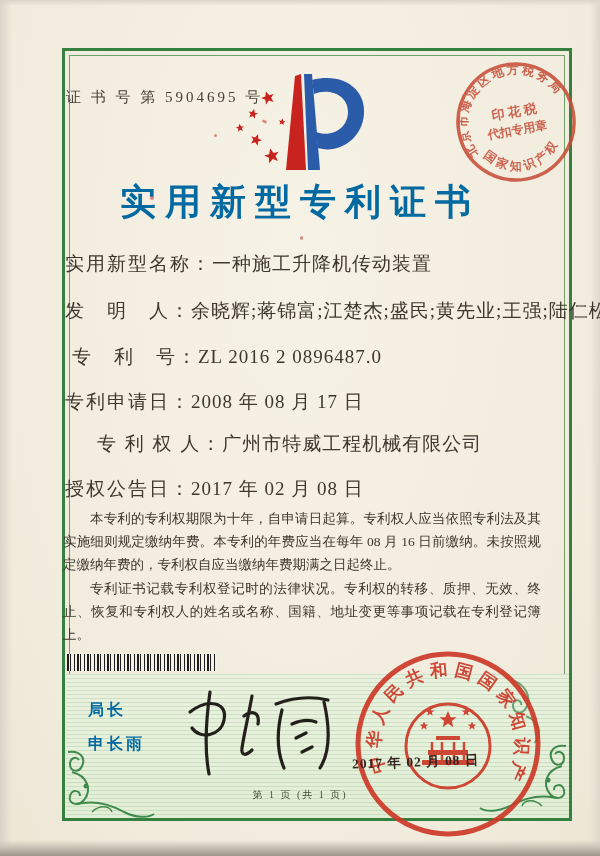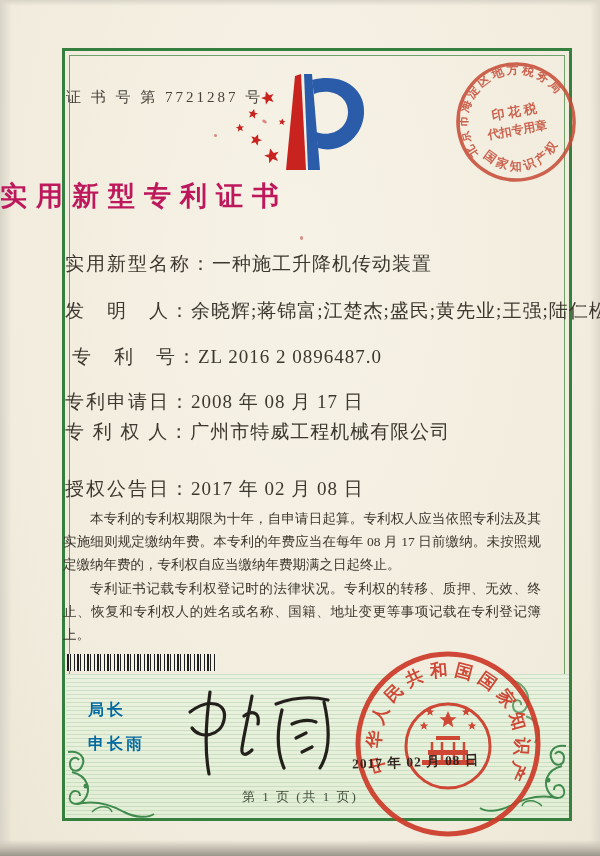--- a/index.html
+++ b/index.html
@@ -34,29 +34,29 @@
 
   .cert-no {
     position:absolute; left:66px; top:88px;
     font-size:15px; letter-spacing:3px; color:#46413a;
   }
 
   .logo { position:absolute; left:216px; top:70px; width:168px; height:114px; }
 
   .title {
     position:absolute; left:0; right:0; top:178px;
-    text-align:left; font-size:27px; font-weight:bold;
-    letter-spacing:9px; color:#be185d;
+    text-align:center; font-size:36px; font-weight:bold;
+    letter-spacing:9px; color:#0369a1;
   }
 
   .field { position:absolute; left:65px; font-size:19px; color:#3d382f;
            letter-spacing:1px; white-space:nowrap; }
   .field .lbl { letter-spacing:2px; }
   .f0 { top:251px; } .f1 { top:298px; } .f2 { top:344px;margin-left:7px; }
-  .f3 { top:389px; } .f4 { top:419px; } .f5 { top:476px; }
+  .f3 { top:389px; } .f4 { top:431px;margin-left:32px; } .f5 { top:476px; }
 
   .paras {
     position:absolute; left:63px; top:507px; width:478px;
     font-size:13.5px; line-height:1.72; color:#3c372d;
     text-align:justify;
   }
   .paras p { text-indent:2em; }
 
   
   .green-panel {
@@ -91,21 +91,21 @@
     font-size:13.5px; font-weight:bold; color:#33251f; letter-spacing:1px;
     transform:rotate(-2deg); white-space:nowrap;
   }
 
   
   .stamp-tax { position:absolute; left:452px; top:58px; width:128px; height:128px;
                opacity:0.85; transform:rotate(-10deg); }
 
   .page-no {
     position:absolute; left:0; right:0; top:788px; text-align:center;
-    font-size:13px; color:#43503d; letter-spacing:2px;
+    font-size:10px; color:#43503d; letter-spacing:2px;
   }
 
   .flourish { position:absolute; width:90px; height:80px; }
   .flourish.bl { left:66px;  top:742px; }
   .flourish.br { right:32px; top:736px; transform:scaleX(-1); }
   .flourish.br2{ right:28px; top:676px; transform:scaleX(-1) rotate(14deg); opacity:.8; }
 
   .speck { position:absolute; border-radius:50%; background:rgba(196,52,44,.55); }
   .sp1 { left:150px; top:196px; width:4px; height:4px; }
   .sp2 { left:214px; top:134px; width:3px; height:3px; }
@@ -121,21 +121,21 @@
 <div class="edge-left"></div>
 <div class="edge-right"></div>
 <div class="edge-bottom"></div>
 
 <div class="frame-outer">
   <div class="frame-inner"></div>
 </div>
 
 <div class="green-panel"></div>
 
-<div class="cert-no">证 书 号 第 7721287 号</div>
+<div class="cert-no">证 书 号 第 5904695 号</div>
 
 <div class="logo">
   <svg width="168" height="114" viewBox="0 0 168 114">
     <defs>
       <path id="star" d="M0,-6 L1.8,-1.9 L5.7,-1.9 L2.6,0.7 L3.5,4.9 L0,2.4 L-3.5,4.9 L-2.6,0.7 L-5.7,-1.9 L-1.8,-1.9 Z"></path>
     </defs>
     <g fill="#c8231f">
       <use href="#star" transform="translate(52,28) rotate(-18) scale(1.15)"></use>
       <use href="#star" transform="translate(37,44) rotate(12) scale(0.85)"></use>
       <use href="#star" transform="translate(24,58) rotate(-8) scale(0.7)"></use>
@@ -155,21 +155,21 @@
 <div class="title">实用新型专利证书</div>
 
 <div class="field f0"><span class="lbl">实用新型名称：</span><span>一种施工升降机传动装置</span></div>
 <div class="field f1"><span class="lbl">发　明　人：</span><span>余晓辉;蒋锦富;江楚杰;盛民;黄先业;王强;陆仁松</span></div>
 <div class="field f2"><span class="lbl">专　利　号：</span><span>ZL 2016 2 0896487.0</span></div>
 <div class="field f3"><span class="lbl">专利申请日：</span><span>2008 年 08 月 17 日</span></div>
 <div class="field f4"><span class="lbl">专 利 权 人：</span><span>广州市特威工程机械有限公司</span></div>
 <div class="field f5"><span class="lbl">授权公告日：</span><span>2017 年 02 月 08 日</span></div>
 
 <div class="paras">
-  <p>本专利的专利权期限为十年，自申请日起算。专利权人应当依照专利法及其实施细则规定缴纳年费。本专利的年费应当在每年 08 月 17 日前缴纳。未按照规定缴纳年费的，专利权自应当缴纳年费期满之日起终止。</p>
+  <p>本专利的专利权期限为十年，自申请日起算。专利权人应当依照专利法及其实施细则规定缴纳年费。本专利的年费应当在每年 08 月 16 日前缴纳。未按照规定缴纳年费的，专利权自应当缴纳年费期满之日起终止。</p>
   <p>专利证书记载专利权登记时的法律状况。专利权的转移、质押、无效、终止、恢复和专利权人的姓名或名称、国籍、地址变更等事项记载在专利登记簿上。</p>
 </div>
 
 <div class="barcode"></div>
 
 <div class="sig-title">局长</div>
 <div class="sig-name">申长雨</div>
 <div class="signature">
   <svg width="160" height="106" viewBox="0 0 160 106" fill="none" stroke="#23201c" stroke-width="3.2" stroke-linecap="round">
     <path d="M32,16 C28,44 26,72 31,98"></path>

